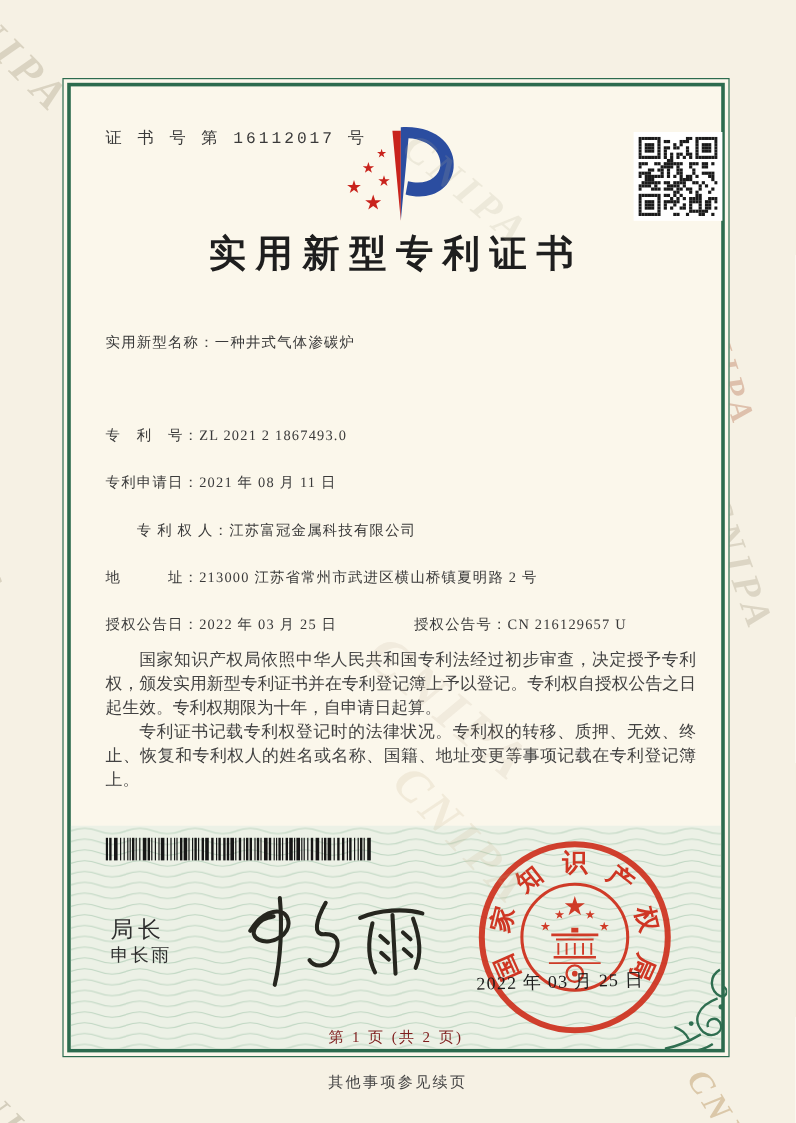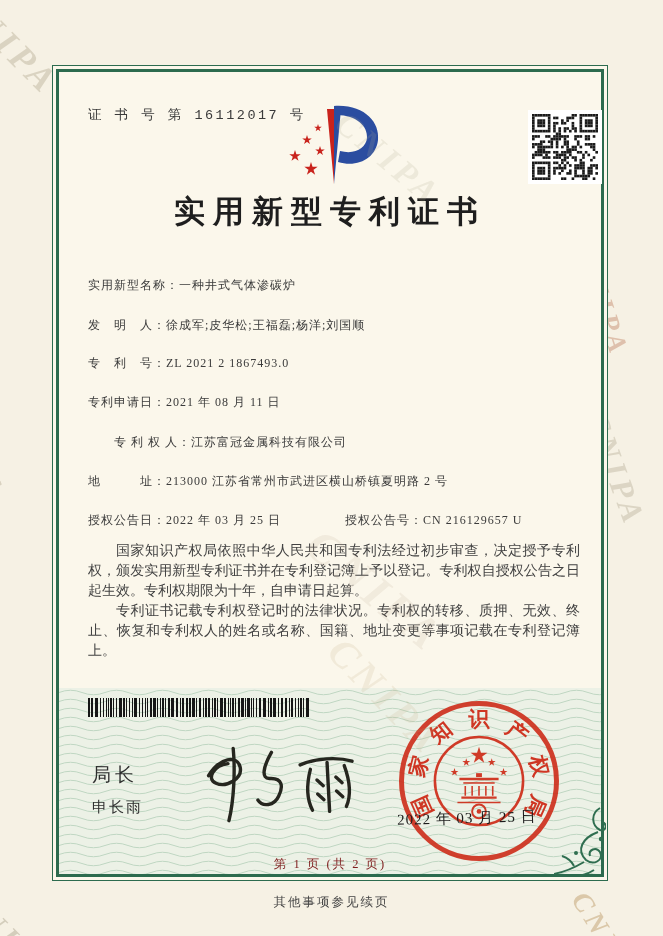--- a/index.html
+++ b/index.html
@@ -14,21 +14,21 @@
   #logo{left:276px;top:100px;width:110px;height:88px;}
   #qr{left:528px;top:110px;width:74px;height:74px;background:#fff;padding:4px;box-sizing:border-box;}
   #title{left:52px;top:191px;width:556px;text-align:center;font-size:31px;font-weight:bold;letter-spacing:8px;color:#1e1e1e;}
   .frow{position:absolute;left:88px;font-size:12px;color:#3a3a3a;letter-spacing:1px;white-space:nowrap;}
   .frow .lab{color:#3a3a3a;}
   .frow .val{color:#3a3a3a;}
   #paras{left:88px;top:541px;width:492px;font-size:14px;line-height:20px;color:#424242;text-align:justify;}
   #paras p{margin:0;text-indent:2em;}
   #barcode{left:88px;top:698px;width:224px;height:20px;}
   #dir-label{left:92px;top:762px;font-size:19px;letter-spacing:4px;color:#2e2e2e;}
-  #dir-name{left:92px;top:787px;font-size:15px;letter-spacing:2px;color:#2e2e2e;margin-top:11px;}
+  #dir-name{left:92px;top:787px;font-size:15px;letter-spacing:2px;color:#2e2e2e;}
   #signature{left:193px;top:740px;width:172px;height:84px;transform:rotate(-3deg);}
   #seal{left:399px;top:701px;width:150px;height:150px;border:5px solid rgba(205,43,24,.9);border-radius:50%;}
   .seal-char{position:absolute;left:50%;top:50%;transform:translate(-50%,-50%) rotate(var(--a)) translateY(-62px);font-size:21px;font-weight:bold;color:rgba(205,43,24,.95);}
   #emblem{position:absolute;left:50%;top:50%;transform:translate(-50%,-50%);}
   #seal-date{left:397px;top:809px;font-size:15px;letter-spacing:1px;color:#1c1c1c;white-space:nowrap;transform:rotate(-1.5deg);}
   #ornament{left:554px;top:806px;width:52px;height:70px;}
   #page-info{left:52px;top:856px;width:556px;text-align:center;font-size:12.5px;letter-spacing:2px;color:#7f1d1d;}
   #cont-note{left:0;top:894px;width:663px;text-align:center;font-size:12.5px;letter-spacing:2px;color:#444;}
 </style>
 </head>
@@ -372,21 +372,20 @@
         <rect x="31.68" y="63.36" width="2.64" height="2.64"></rect>
         <rect x="39.60" y="63.36" width="2.64" height="2.64"></rect>
         <rect x="50.16" y="63.36" width="2.64" height="2.64"></rect>
         <rect x="52.80" y="63.36" width="2.64" height="2.64"></rect>
         <rect x="60.72" y="63.36" width="2.64" height="2.64"></rect>
       </svg></div>
 
   <div id="title" class="abs">实用新型专利证书</div>
 
   <div class="frow" style="top:277px;"><span class="lab">实用新型名称：</span><span class="val">一种井式气体渗碳炉</span></div>
-  <div class="frow" style="top:317px;"><span class="lab">发　明　人：</span><span class="val">徐成军;皮华松;王福磊;杨洋;刘国顺</span></div>
   <div class="frow" style="top:355px;"><span class="lab">专　利　号：</span><span class="val">ZL 2021 2 1867493.0</span></div>
   <div class="frow" style="top:394px;"><span class="lab">专利申请日：</span><span class="val">2021 年 08 月 11 日</span></div>
   <div class="frow" style="top:434px;margin-left:26px;"><span class="lab">专 利 权 人：</span><span class="val">江苏富冠金属科技有限公司</span></div>
   <div class="frow" style="top:473px;"><span class="lab">地　　　址：</span><span class="val">213000 江苏省常州市武进区横山桥镇夏明路 2 号</span></div>
   <div class="frow" style="top:512px;"><span class="lab">授权公告日：</span><span class="val">2022 年 03 月 25 日</span></div>
   <div class="frow" style="top:512px;left:345px;"><span class="lab">授权公告号：</span><span class="val">CN 216129657 U</span></div>
 
   <div id="paras" class="abs">
     <p>国家知识产权局依照中华人民共和国专利法经过初步审查，决定授予专利权，颁发实用新型专利证书并在专利登记簿上予以登记。专利权自授权公告之日起生效。专利权期限为十年，自申请日起算。</p>
     <p>专利证书记载专利权登记时的法律状况。专利权的转移、质押、无效、终止、恢复和专利权人的姓名或名称、国籍、地址变更等事项记载在专利登记簿上。</p>

